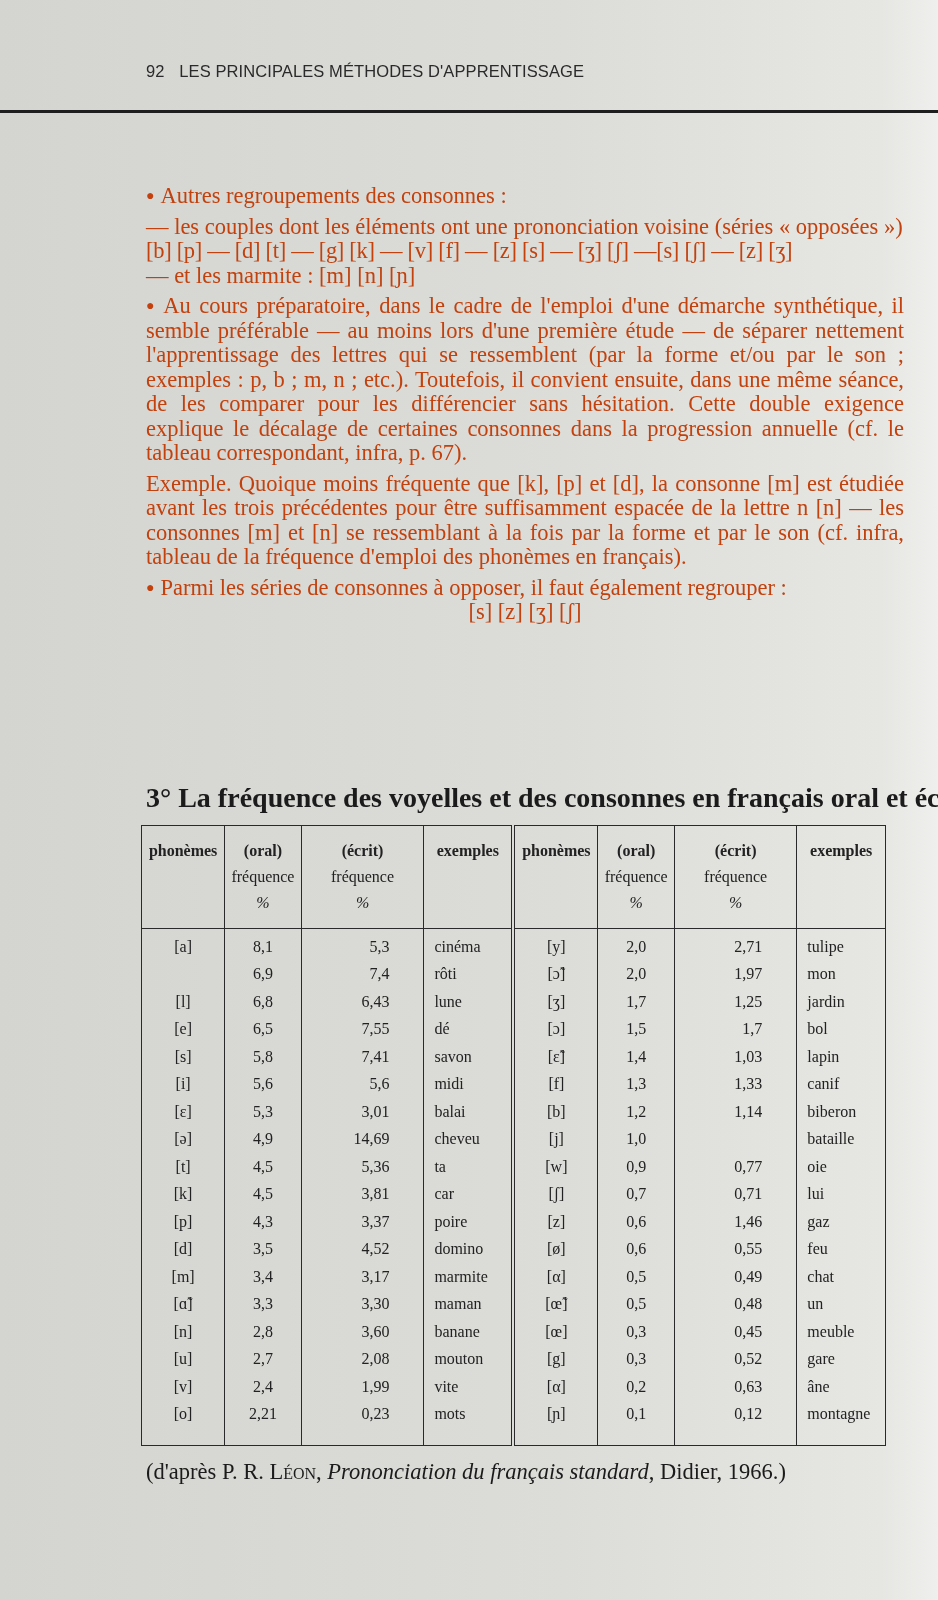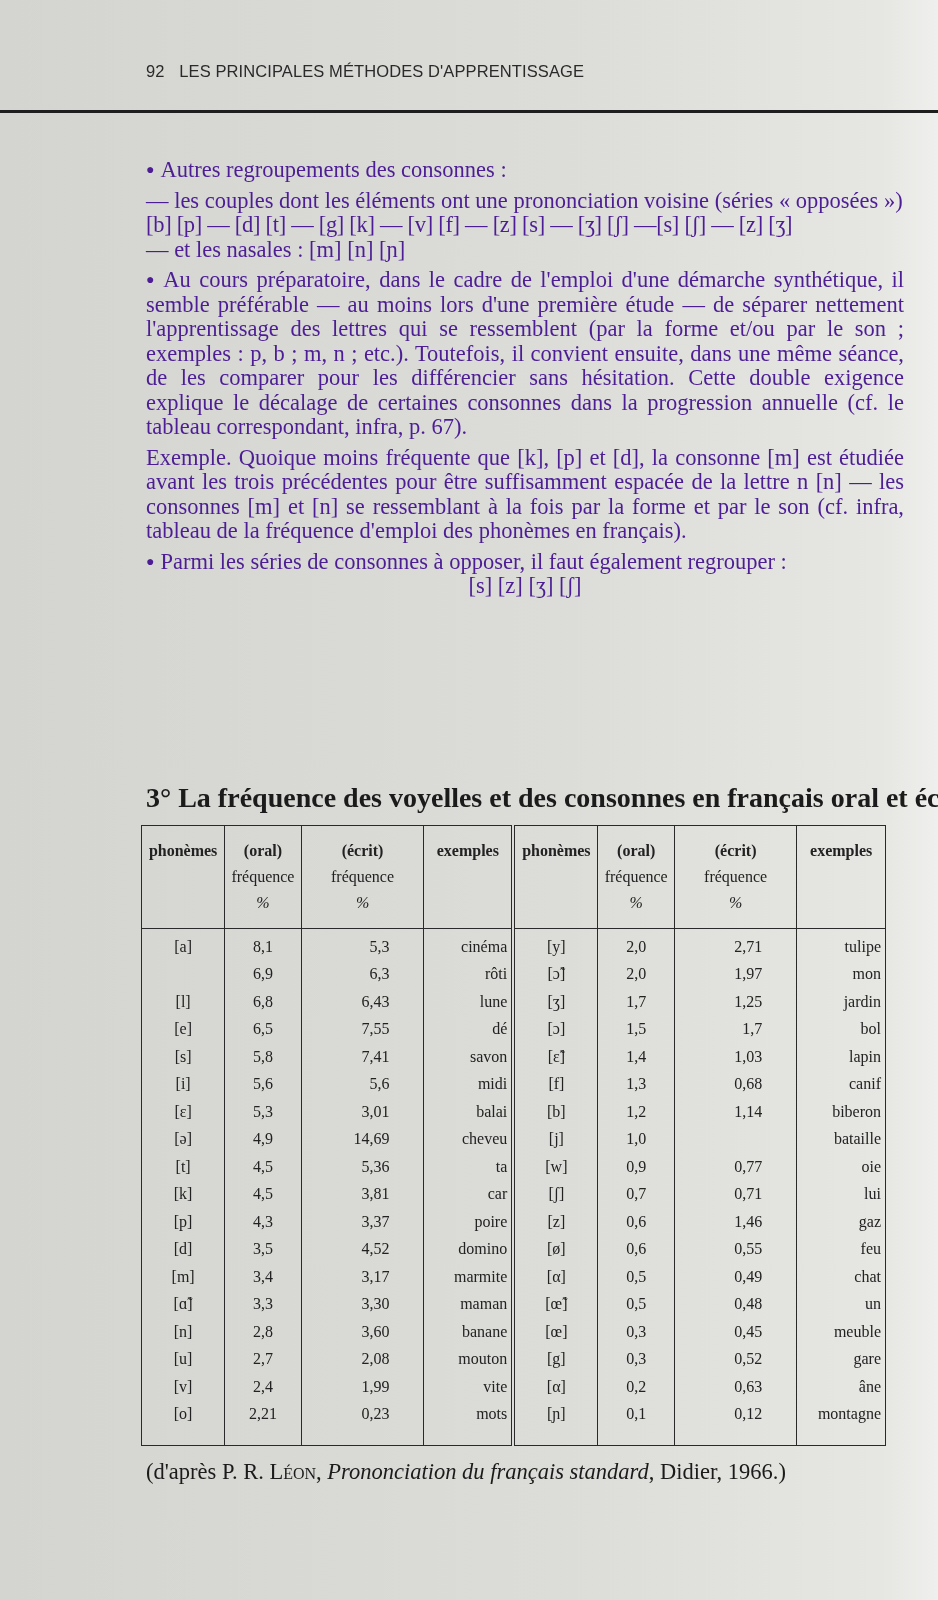--- a/index.html
+++ b/index.html
@@ -15,22 +15,22 @@
       position: absolute; left: 146px; top: 62px;
       font-family: "Liberation Sans", "DejaVu Sans", sans-serif;
       font-size: 16.5px; letter-spacing: 0.1px; color: #2a2a2a;
     }
     .running-head .pg { margin-right: 10px; }
     .head-rule {
       position: absolute; left: 0; top: 110px; width: 938px; height: 3px;
       background: #1e1e1e;
     }
     .body-text {
-      position: absolute; left: 146px; top: 158px; width: 758px;
-      font-size: 22.5px; line-height: 24.5px; color: #4c1d95;
+      position: absolute; left: 146px; top: 184px; width: 758px;
+      font-size: 22.5px; line-height: 24.5px; color: #c2410c;
     }
     .body-text p { margin: 0; text-align: justify; }
     .gap { height: 6px; }
     .center { text-align: center !important; }
     .series { letter-spacing: -0.3px; white-space: nowrap; }
     .bullet { font-size: 14px; vertical-align: 3px; margin-right: 6px; }
     .section-title {
       position: absolute; left: 146px; top: 782px; width: 760px;
       font-size: 28px; font-weight: bold; white-space: nowrap;
     }
@@ -46,21 +46,21 @@
     table.freq { border: 1.5px solid #2a2a2a; }
     table.freq thead th {
       vertical-align: top; font-weight: normal; height: 90px;
       border-bottom: 1.5px solid #2a2a2a; text-align: center; line-height: 26px;
       padding-top: 12px;
     }
     table.freq thead th .hb { font-weight: bold; display: block; }
     table.freq .c-ph { width: 75px; text-align: center; }
     table.freq .c-oral { width: 68px; text-align: center; }
     table.freq .c-ecrit { width: 90px; text-align: right; padding-right: 34px; }
-    table.freq .c-ex { width: 75px; text-align: right; padding-left: 10px; }
+    table.freq .c-ex { width: 75px; text-align: left; padding-left: 10px; }
     table.freq .sep { border-right: 4px double #2a2a2a; }
     table.freq tbody tr:first-child td { padding-top: 4px; }
     table.freq tbody tr:last-child td { height: 40px; vertical-align: top; padding-top: 4px; }
     .citation {
       position: absolute; left: 146px; top: 1460px; width: 758px;
       font-size: 22.5px; line-height: 24.5px; text-align: justify;
     }
     .citation .sc { font-variant: small-caps; }
   </style>
 </head>
@@ -70,21 +70,21 @@
   <span class="pg">92</span>
   <span>LES PRINCIPALES MÉTHODES D'APPRENTISSAGE</span>
 </div>
 <div class="head-rule"></div>
 
 <div class="body-text">
   <p><span class="bullet">●</span><span>Autres regroupements des consonnes :</span></p>
   <div class="gap"></div>
   <p>— les couples dont les éléments ont une prononciation voisine (séries « opposées »)</p>
   <p class="series">[b] [p] — [d] [t] — [g] [k] — [v] [f] — [z] [s] — [ʒ] [ʃ] —[s] [ʃ] — [z] [ʒ]</p>
-  <p>— et les nasales : [m] [n] [ɲ]</p>
+  <p>— et les marmite : [m] [n] [ɲ]</p>
   <div class="gap"></div>
   <p><span class="bullet">●</span><span>Au cours préparatoire, dans le cadre de l'emploi d'une démarche synthétique, il semble préférable — au moins lors d'une première étude — de séparer nettement l'apprentissage des lettres qui se ressemblent (par la forme et/ou par le son ; exemples : p, b ; m, n ; etc.). Toutefois, il convient ensuite, dans une même séance, de les comparer pour les différencier sans hésitation. Cette double exigence explique le décalage de certaines consonnes dans la progression annuelle (cf. le tableau correspondant, infra, p. 67).</span></p>
   <div class="gap"></div>
   <p>Exemple. Quoique moins fréquente que [k], [p] et [d], la consonne [m] est étudiée avant les trois précédentes pour être suffisamment espacée de la lettre n [n] — les consonnes [m] et [n] se ressemblant à la fois par la forme et par le son (cf. infra, tableau de la fréquence d'emploi des phonèmes en français).</p>
   <div class="gap"></div>
   <p><span class="bullet">●</span><span>Parmi les séries de consonnes à opposer, il faut également regrouper :</span></p>
   <p class="center">[s] [z] [ʒ] [ʃ]</p>
 </div>
 
 <div class="section-title">3° La fréquence des voyelles et des consonnes en français oral et écrit</div>
@@ -117,21 +117,21 @@
         <td class="c-ecrit">5,3</td>
         <td class="c-ex sep">cinéma</td>
         <td class="c-ph">[y]</td>
         <td class="c-oral">2,0</td>
         <td class="c-ecrit">2,71</td>
         <td class="c-ex">tulipe</td>
       </tr>
       <tr>
         <td class="c-ph"></td>
         <td class="c-oral">6,9</td>
-        <td class="c-ecrit">6,3</td>
+        <td class="c-ecrit">7,4</td>
         <td class="c-ex sep">rôti</td>
         <td class="c-ph">[ɔ̃]</td>
         <td class="c-oral">2,0</td>
         <td class="c-ecrit">1,97</td>
         <td class="c-ex">mon</td>
       </tr>
       <tr>
         <td class="c-ph">[l]</td>
         <td class="c-oral">6,8</td>
         <td class="c-ecrit">6,43</td>
@@ -161,21 +161,21 @@
         <td class="c-ecrit">1,03</td>
         <td class="c-ex">lapin</td>
       </tr>
       <tr>
         <td class="c-ph">[i]</td>
         <td class="c-oral">5,6</td>
         <td class="c-ecrit">5,6</td>
         <td class="c-ex sep">midi</td>
         <td class="c-ph">[f]</td>
         <td class="c-oral">1,3</td>
-        <td class="c-ecrit">0,68</td>
+        <td class="c-ecrit">1,33</td>
         <td class="c-ex">canif</td>
       </tr>
       <tr>
         <td class="c-ph">[ɛ]</td>
         <td class="c-oral">5,3</td>
         <td class="c-ecrit">3,01</td>
         <td class="c-ex sep">balai</td>
         <td class="c-ph">[b]</td>
         <td class="c-oral">1,2</td>
         <td class="c-ecrit">1,14</td>

